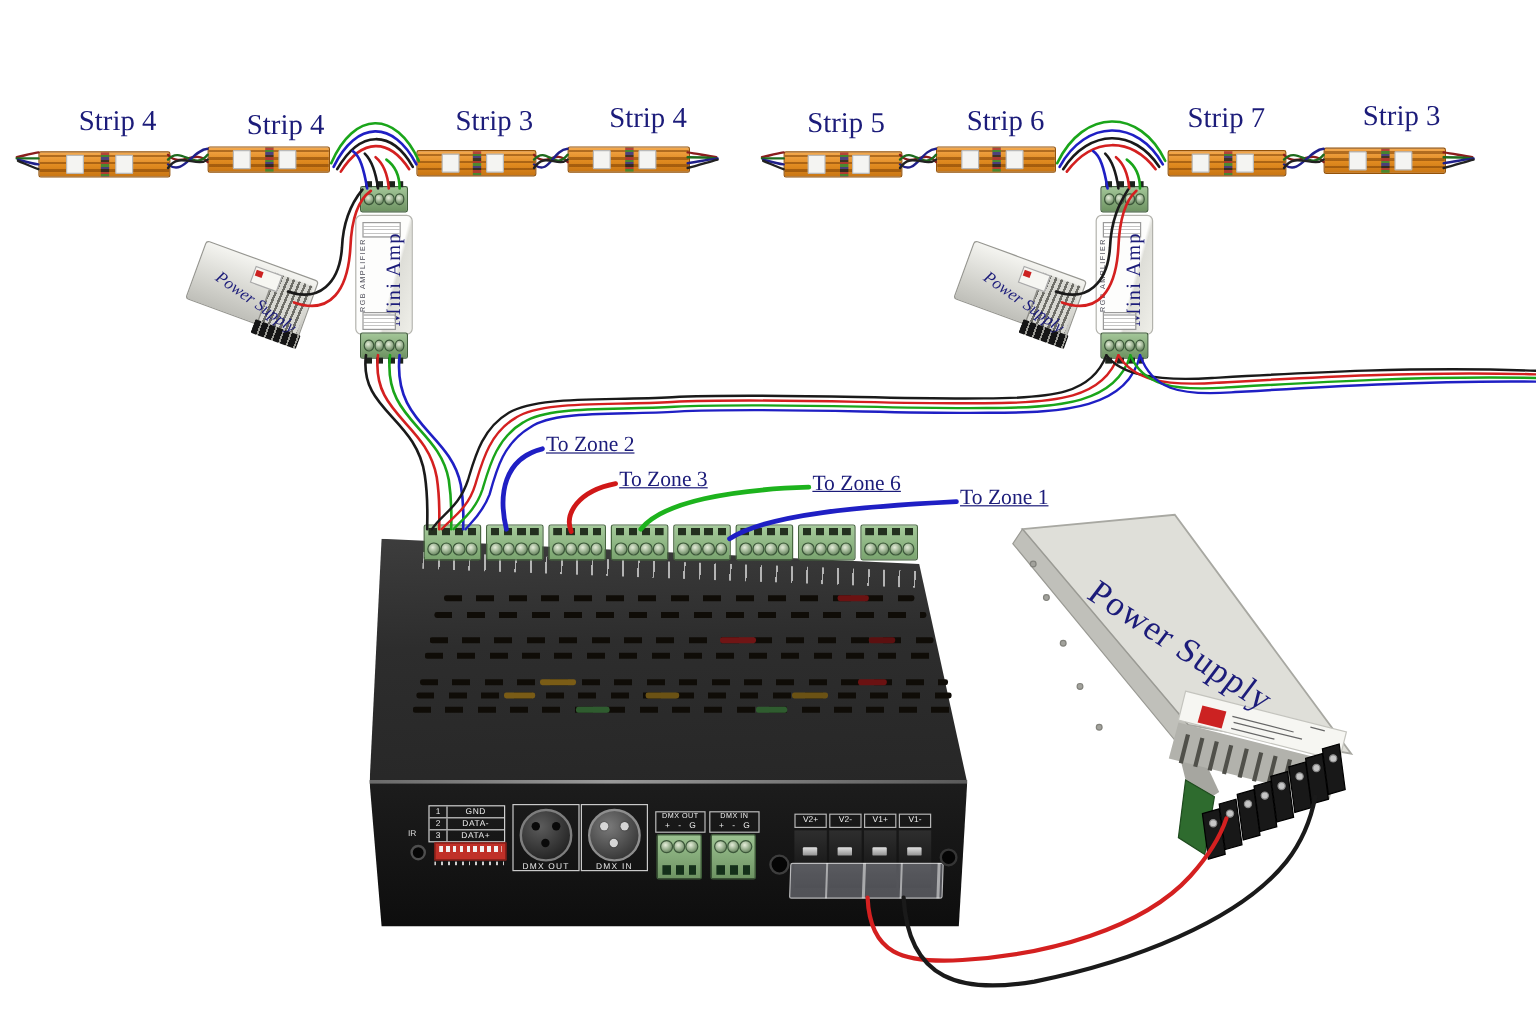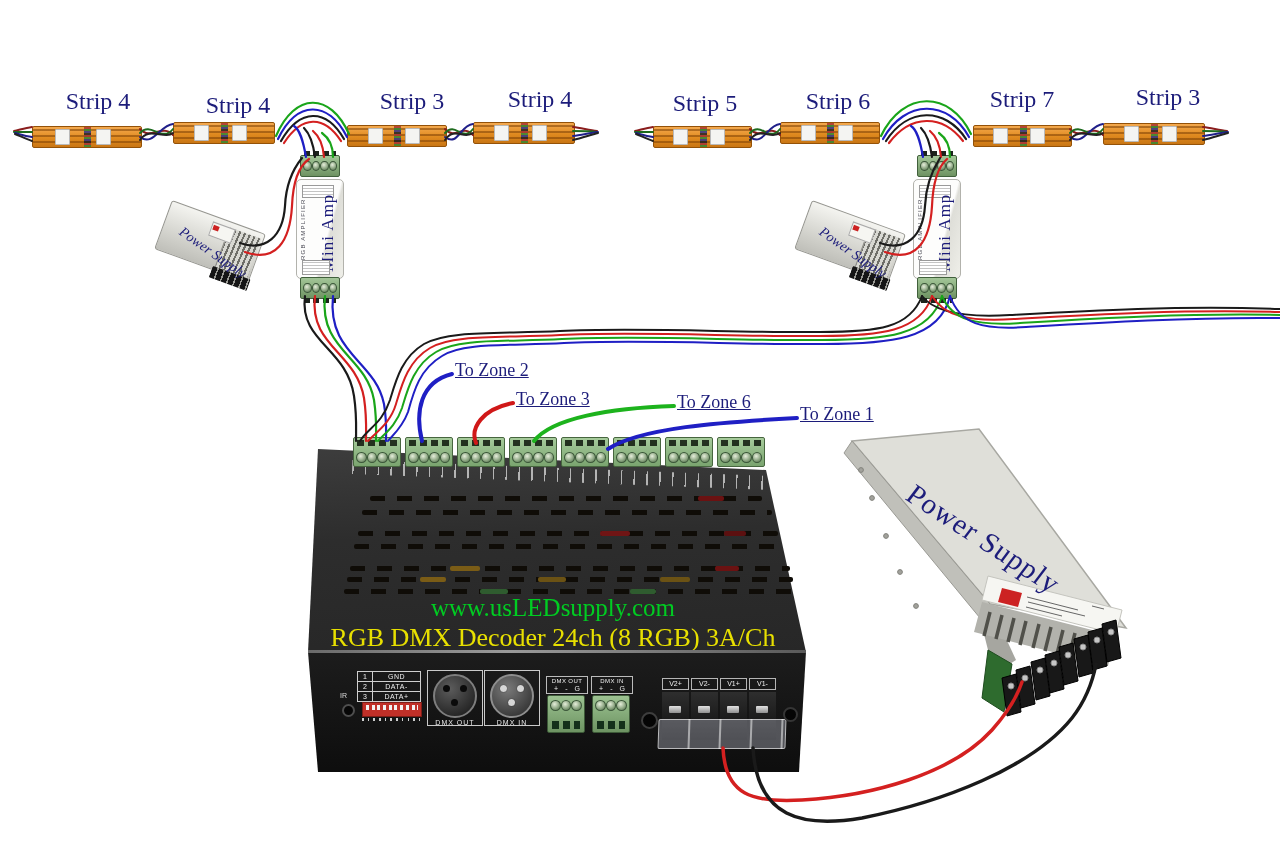--- a/index.html
+++ b/index.html
@@ -324,22 +324,20 @@
     <div class="vacc" style="left:238px;top:147px;width:28px;background:#6b5214"></div>
     <div class="vacc" style="left:360px;top:147px;width:30px;background:#6b5214"></div>
     <div class="vacc" style="left:120px;top:147px;width:26px;background:#7a5c16"></div>
     <div class="vacc" style="left:398px;top:66px;width:26px;background:#6b1212"></div>
     <div class="vacc" style="left:300px;top:101px;width:30px;background:#701515"></div>
     <div class="vacc" style="left:424px;top:101px;width:22px;background:#5c1010"></div>
     <div class="vacc" style="left:415px;top:136px;width:24px;background:#6b1212"></div>
     <div class="vacc" style="left:180px;top:159px;width:28px;background:#2f5c2f"></div>
     <div class="vacc" style="left:330px;top:159px;width:26px;background:#2f5c2f"></div>
 
-    <div class="site">www.usLEDsupply.com</div>
-    <div class="model">RGB DMX Decoder 24ch (8 RGB) 3A/Ch</div>
     <div class="lip"></div>
 
     <div class="ir">IR</div>
     <div class="irjack"></div>
     <div class="pintable">
       <div class="row">
           <span class="c1">1</span>
           <span class="c2">GND</span>
         </div>
       <div class="row">

